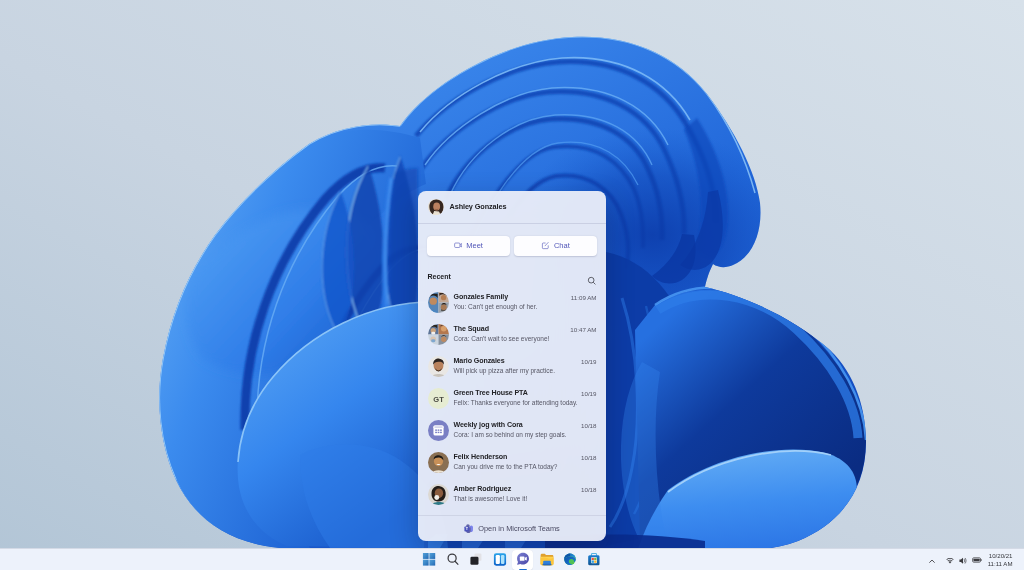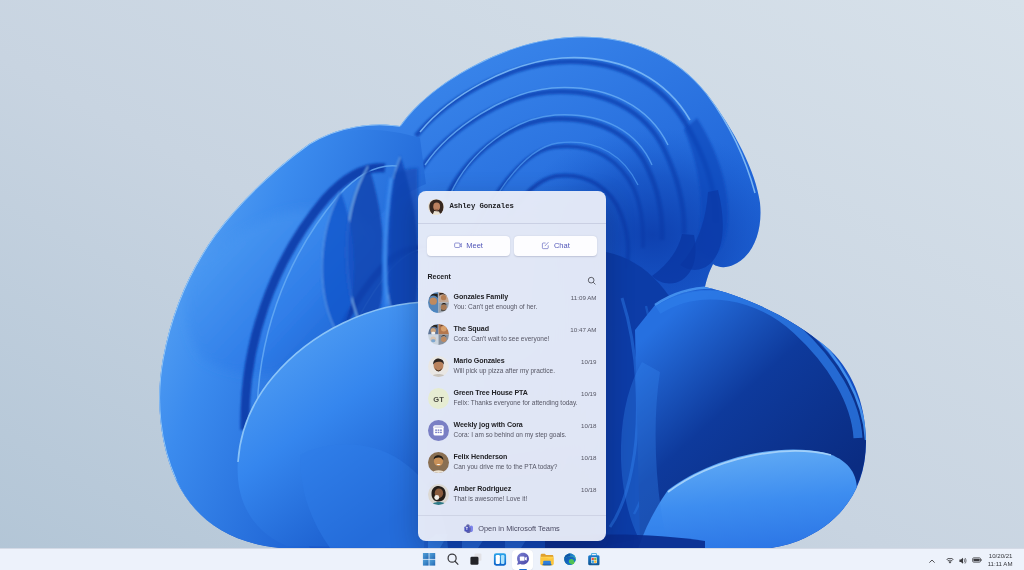--- a/index.html
+++ b/index.html
@@ -5,21 +5,21 @@
   html,body{margin:0;padding:0;}
   body{width:1024px;height:570px;overflow:hidden;position:relative;
        font-family:"Liberation Sans",sans-serif;background:#ccd8e4;}
   #wall{position:absolute;left:0;top:0;width:1024px;height:570px;}
   
   #panel{position:absolute;left:418px;top:191px;width:188px;height:350px;
     border-radius:8px;background:rgba(239,241,250,0.93);
     backdrop-filter:blur(30px) saturate(0.85);
     box-shadow:0 10px 28px rgba(10,20,60,.30);}
   #phead{position:absolute;left:0;top:0;right:0;height:32px;
-    border-bottom:1px solid rgba(70,70,110,.14);font-family:Liberation Mono, monospace;}
+    border-bottom:1px solid rgba(70,70,110,.14);}
   #pav{position:absolute;left:9.5px;top:7.5px;width:16.5px;height:16.5px;border-radius:50%;overflow:hidden;}
   #pname{position:absolute;left:31.5px;top:11px;font-size:7.3px;font-weight:700;letter-spacing:-0.1px;color:#202024;}
   #btnrow{position:absolute;left:9px;right:9px;top:44.5px;height:20.3px;display:flex;gap:4.5px;justify-content:space-between;}
   .pbtn{flex:1;background:#fdfdff;border-radius:4px;display:flex;align-items:center;justify-content:center;
     color:#5156b8;font-size:7.5px;font-weight:400;box-shadow:0 0.5px 1.5px rgba(40,40,80,0.18);}
   .pbtn svg{margin-right:4px;}
   #recent{position:absolute;left:9.5px;top:81.5px;font-size:7px;font-weight:700;color:#1b1b1f;}
   #searchic{position:absolute;right:9.5px;top:80px;}
   #list{position:absolute;left:0;right:0;top:95.5px;}
   .row{position:relative;height:32px;}

